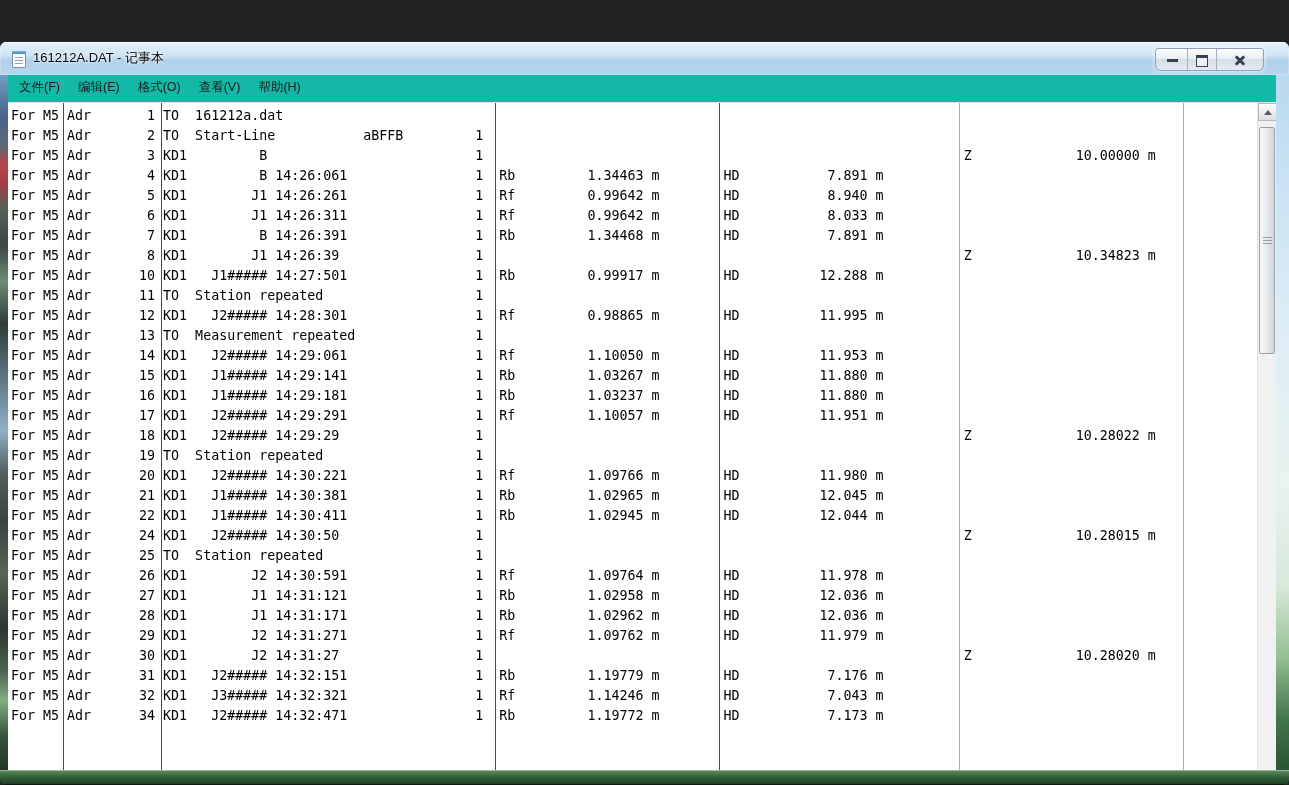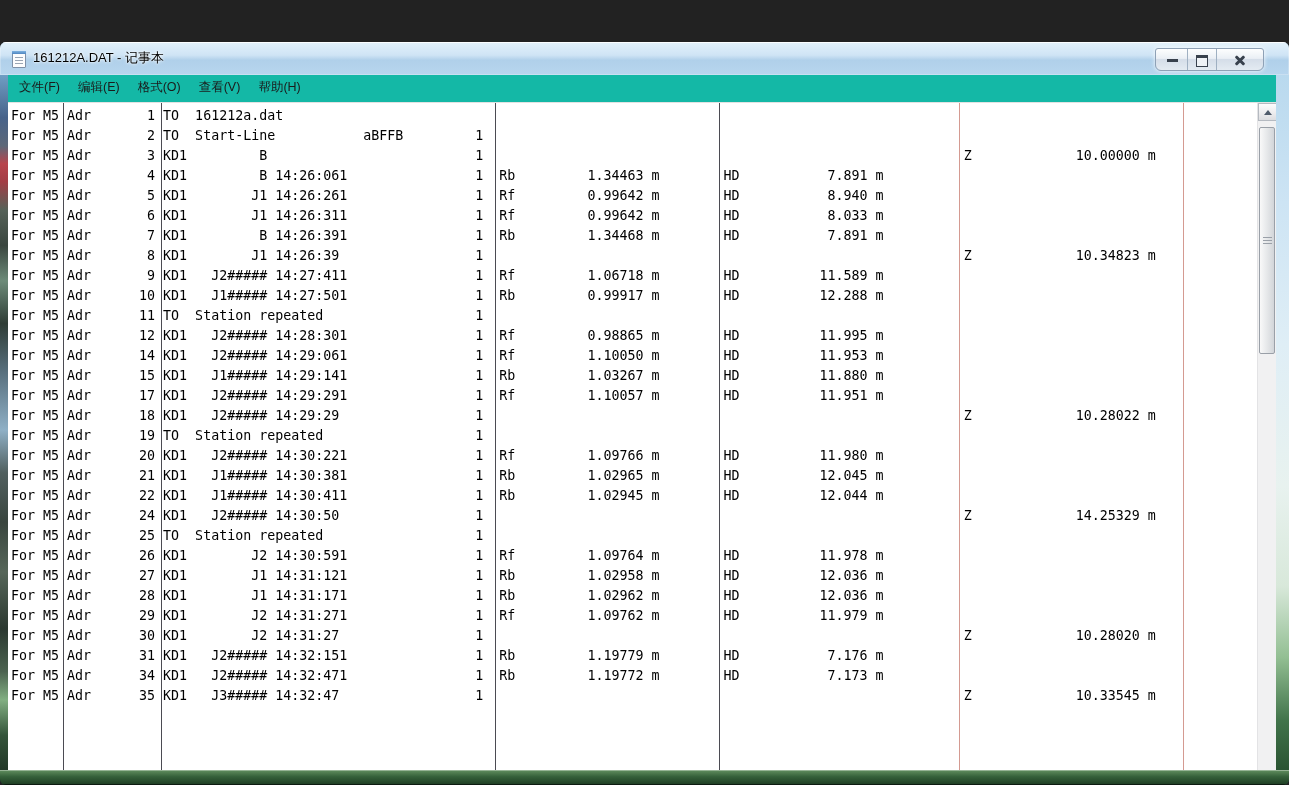--- a/index.html
+++ b/index.html
@@ -109,42 +109,43 @@
         </div>
       <div id="text-content">
           <div class="row">For M5 Adr       1 TO  161212a.dat                                                                                                                </div>
           <div class="row">For M5 Adr       2 TO  Start-Line           aBFFB         1                                                                                       </div>
           <div class="row">For M5 Adr       3 KD1         B                          1                                                            Z             10.00000 m   </div>
           <div class="row">For M5 Adr       4 KD1         B 14:26:061                1  Rb         1.34463 m        HD           7.891 m                                     </div>
           <div class="row">For M5 Adr       5 KD1        J1 14:26:261                1  Rf         0.99642 m        HD           8.940 m                                     </div>
           <div class="row">For M5 Adr       6 KD1        J1 14:26:311                1  Rf         0.99642 m        HD           8.033 m                                     </div>
           <div class="row">For M5 Adr       7 KD1         B 14:26:391                1  Rb         1.34468 m        HD           7.891 m                                     </div>
           <div class="row">For M5 Adr       8 KD1        J1 14:26:39                 1                                                            Z             10.34823 m   </div>
-          <div class="row">For M5 Adr       9 KD1   J2##### 14:27:411                1  Rf         1.06718 m        HD          11.589 m                                     </div>
           <div class="row">For M5 Adr      10 KD1   J1##### 14:27:501                1  Rb         0.99917 m        HD          12.288 m                                     </div>
           <div class="row">For M5 Adr      11 TO  Station repeated                   1                                                                                       </div>
           <div class="row">For M5 Adr      12 KD1   J2##### 14:28:301                1  Rf         0.98865 m        HD          11.995 m                                     </div>
+          <div class="row">For M5 Adr      13 TO  Measurement repeated               1                                                                                       </div>
           <div class="row">For M5 Adr      14 KD1   J2##### 14:29:061                1  Rf         1.10050 m        HD          11.953 m                                     </div>
           <div class="row">For M5 Adr      15 KD1   J1##### 14:29:141                1  Rb         1.03267 m        HD          11.880 m                                     </div>
+          <div class="row">For M5 Adr      16 KD1   J1##### 14:29:181                1  Rb         1.03237 m        HD          11.880 m                                     </div>
           <div class="row">For M5 Adr      17 KD1   J2##### 14:29:291                1  Rf         1.10057 m        HD          11.951 m                                     </div>
           <div class="row">For M5 Adr      18 KD1   J2##### 14:29:29                 1                                                            Z             10.28022 m   </div>
           <div class="row">For M5 Adr      19 TO  Station repeated                   1                                                                                       </div>
           <div class="row">For M5 Adr      20 KD1   J2##### 14:30:221                1  Rf         1.09766 m        HD          11.980 m                                     </div>
           <div class="row">For M5 Adr      21 KD1   J1##### 14:30:381                1  Rb         1.02965 m        HD          12.045 m                                     </div>
           <div class="row">For M5 Adr      22 KD1   J1##### 14:30:411                1  Rb         1.02945 m        HD          12.044 m                                     </div>
-          <div class="row">For M5 Adr      24 KD1   J2##### 14:30:50                 1                                                            Z             14.25329 m   </div>
+          <div class="row">For M5 Adr      24 KD1   J2##### 14:30:50                 1                                                            Z             10.28015 m   </div>
           <div class="row">For M5 Adr      25 TO  Station repeated                   1                                                                                       </div>
           <div class="row">For M5 Adr      26 KD1        J2 14:30:591                1  Rf         1.09764 m        HD          11.978 m                                     </div>
           <div class="row">For M5 Adr      27 KD1        J1 14:31:121                1  Rb         1.02958 m        HD          12.036 m                                     </div>
           <div class="row">For M5 Adr      28 KD1        J1 14:31:171                1  Rb         1.02962 m        HD          12.036 m                                     </div>
           <div class="row">For M5 Adr      29 KD1        J2 14:31:271                1  Rf         1.09762 m        HD          11.979 m                                     </div>
           <div class="row">For M5 Adr      30 KD1        J2 14:31:27                 1                                                            Z             10.28020 m   </div>
           <div class="row">For M5 Adr      31 KD1   J2##### 14:32:151                1  Rb         1.19779 m        HD           7.176 m                                     </div>
+          <div class="row">For M5 Adr      32 KD1   J3##### 14:32:321                1  Rf         1.14246 m        HD           7.043 m                                     </div>
           <div class="row">For M5 Adr      34 KD1   J2##### 14:32:471                1  Rb         1.19772 m        HD           7.173 m                                     </div>
-          <div class="row">For M5 Adr      35 KD1   J3##### 14:32:47                 1                                                            Z             10.33545 m   </div>
         </div>
     </div>
     <div id="scrollbar">
       <div class="sb-btn" id="sb-up">
         <span class="sb-arrow"></span>
       </div>
       <div id="sb-thumb">
         <span id="sb-grip"></span>
       </div>
       <div class="sb-btn" id="sb-down">

